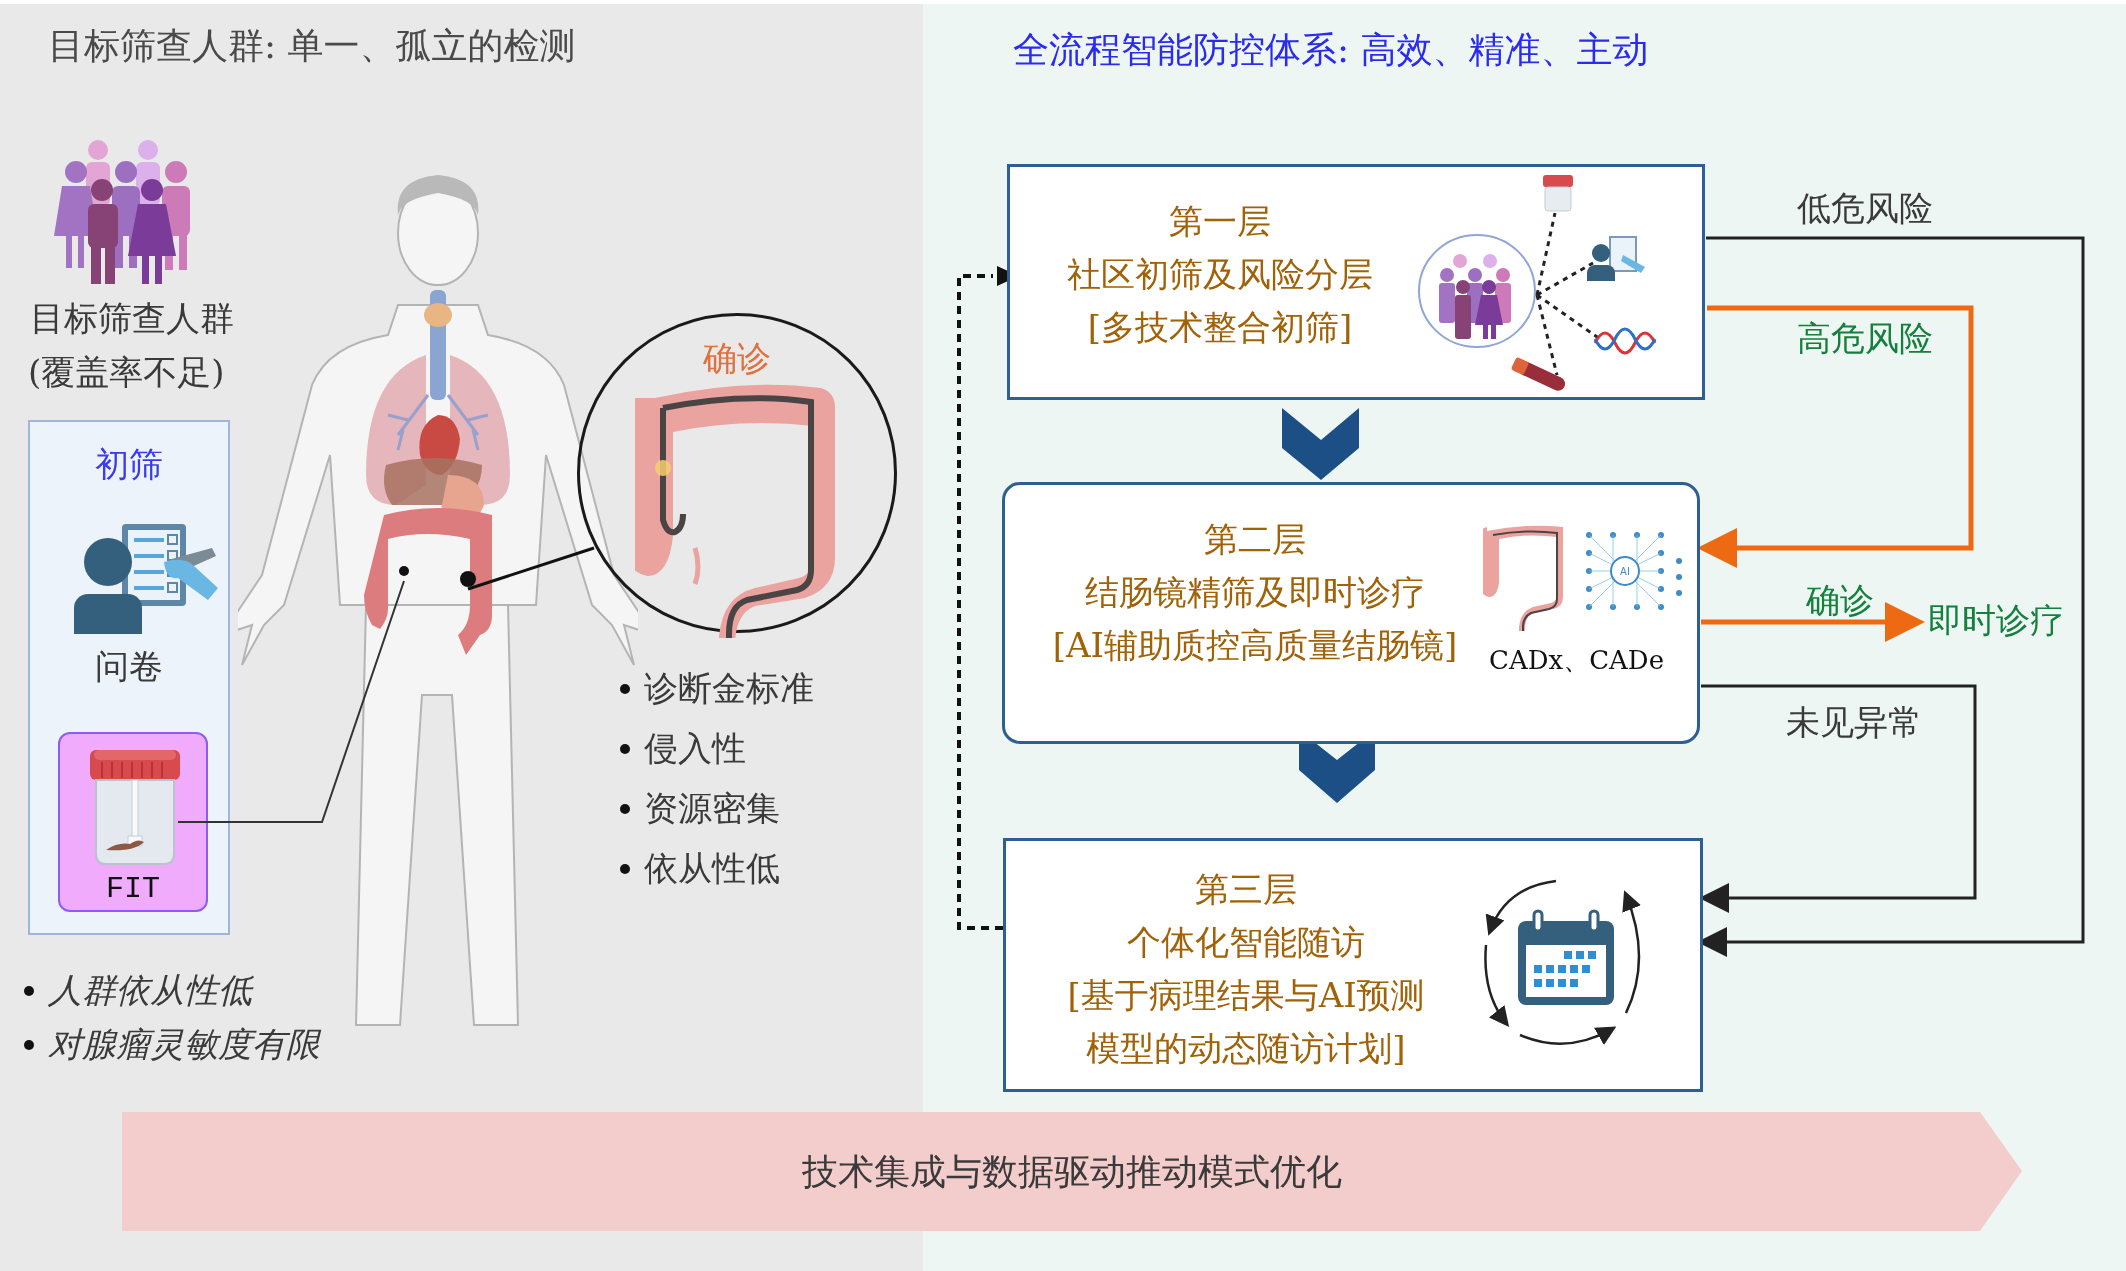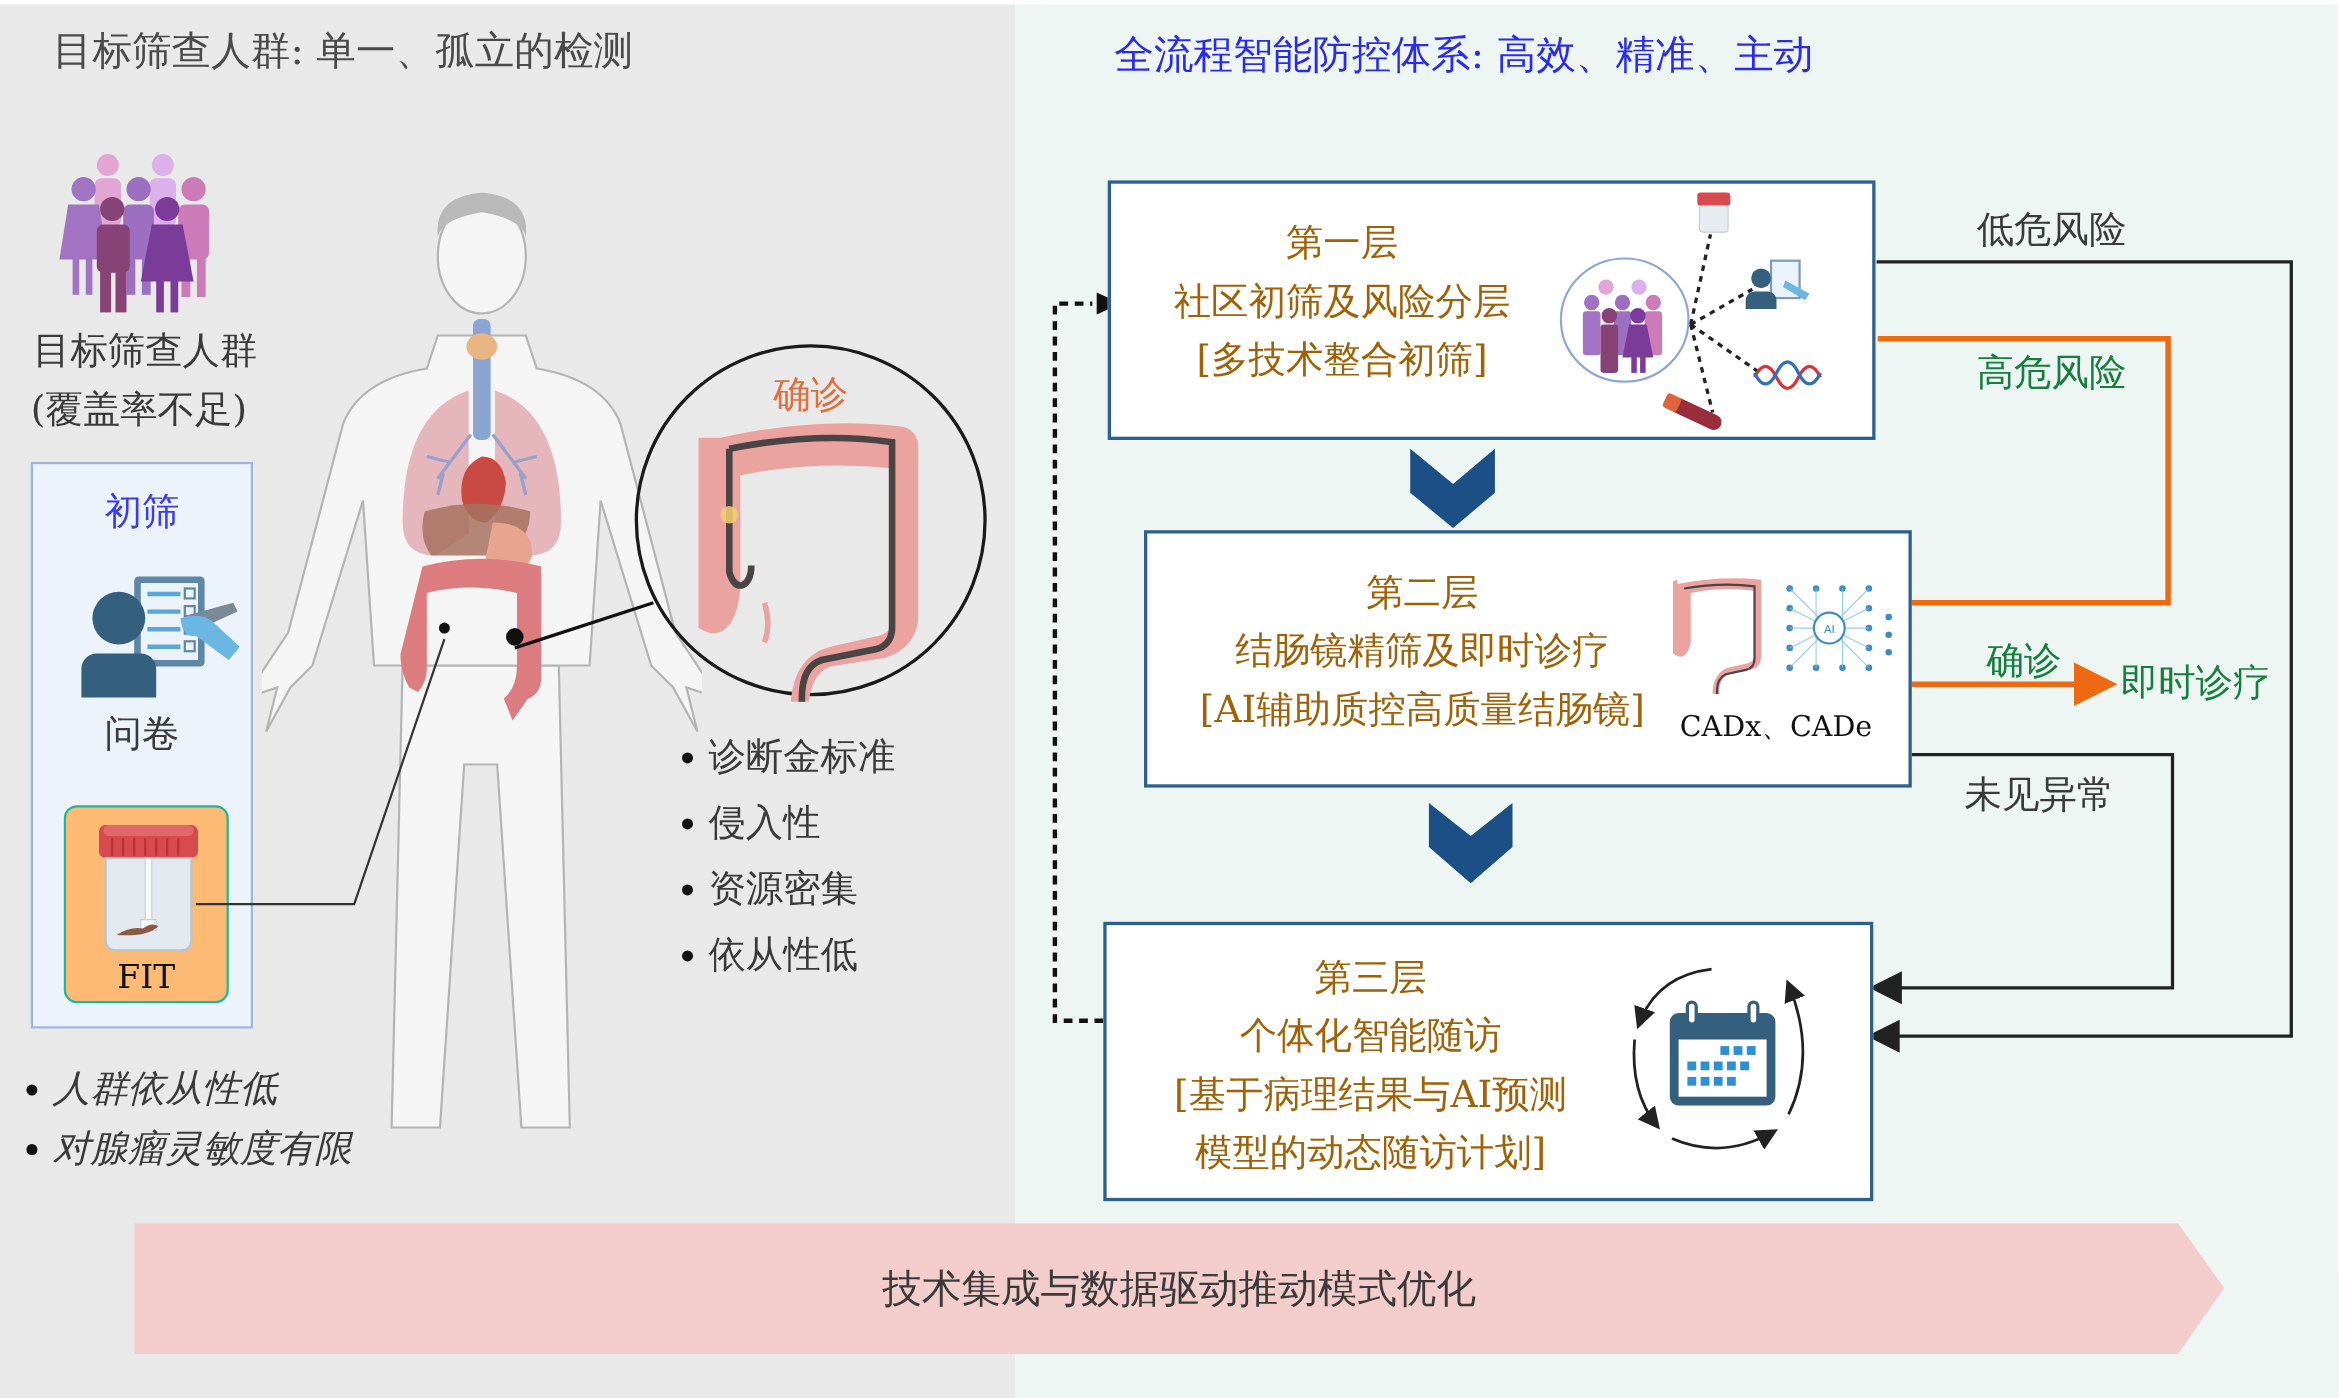--- a/index.html
+++ b/index.html
@@ -10,21 +10,21 @@
   .panel-right { position: absolute; left: 923px; top: 4px; width: 1203px; height: 1267px; background: #eef6f4; }
 
   .abs { position: absolute; }
   .title-left { left: 48px; top: 22px; font-size: 36px; color: #4a4a4a; white-space: nowrap; }
   .title-right { left: 1013px; top: 26px; font-size: 36px; color: #2b2bf0; white-space: nowrap; }
 
   .txt { font-size: 34px; color: #3a3a3a; white-space: nowrap; }
 
   .screen-box { left: 28px; top: 420px; width: 202px; height: 515px; background: #edf3fb; border: 2px solid #9fb6dc; }
   .screen-title { left: 0; width: 198px; top: 20px; font-size: 34px; color: #3a3aee; text-align: center; }
-  .fit-box { left: 28px; top: 310px; width: 150px; height: 180px; border: 2px solid #14b8a6; border-radius: 12px; background: #fdba74; }
+  .fit-box { left: 28px; top: 310px; width: 150px; height: 180px; border: 2px solid #8b5cf6; border-radius: 12px; background: #f0abfc; font-family: Liberation Mono, monospace; }
   .fit-label { position: absolute; left: 0; width: 146px; bottom: 4px; text-align: center; font-size: 30px; color: #111; }
 
   ul.bullets { list-style: none; }
   ul.bullets li { position: relative; padding-left: 28px; line-height: 60px; font-size: 34px; color: #3a3a3a; white-space: nowrap; }
   ul.bullets li::before { content: ""; position: absolute; left: 4px; top: 26px; width: 10px; height: 10px; border-radius: 50%; background: #111; }
   ul.bullets.tight li { line-height: 54px; font-style: italic; }
   ul.bullets.tight li::before { top: 23px; }
 
   .layer-box { background: #ffffff; border: 3px solid #2d5f93; }
   .layer-text { position: absolute; text-align: center; font-size: 34px; line-height: 53px; color: #a16207; white-space: nowrap; }
@@ -257,21 +257,21 @@
       <path d="M190 172 q10 -20 20 0 t20 0 t20 0" fill="none" stroke="#d8343a" stroke-width="3"></path>
       <path d="M190 168 q10 20 20 0 t20 0 t20 0" fill="none" stroke="#2f6fc4" stroke-width="3"></path>
       <g transform="rotate(25 140 210)">
           <rect x="110" y="200" width="50" height="14" rx="7" fill="#9a2d3a"></rect>
           <rect x="104" y="200" width="14" height="14" rx="3" fill="#e0643a"></rect>
         </g>
     </svg>
   </div>
 </div>
 
-<div class="abs layer-box" style="left:1040px; top:482px; width:698px; height:234px;">
+<div class="abs layer-box" style="left:1002px; top:482px; width:698px; height:262px;border-radius:18px;">
   <div class="layer-text" style="left:0; width:500px; top:28px;">第二层</div>
   <div class="layer-text" style="left:0; width:500px; top:81px;">结肠镜精筛及即时诊疗</div>
   <div class="layer-text" style="left:0; width:500px; top:134px;">[AI辅助质控高质量结肠镜]</div>
   <div class="abs" style="left:478px; top:36px;">
     <svg width="200" height="110" viewBox="0 0 200 110">
       <path d="M4 10 q40 -8 76 -4 v70 q0 10 -10 12 l-20 4 q-8 4 -8 16 v12 h-6 v-14 q2 -16 14 -20 l18 -4 q6 -2 6 -8 v-58 q-30 -4 -58 2 v44 q-2 14 -10 14 q-10 -2 -10 -16 v-46 q0 -6 8 -8 z" fill="#eba3a0"></path>
       <path d="M10 14 q34 -6 64 -2 v66 q0 8 -8 10 l-18 4 q-8 4 -8 14 v16" fill="none" stroke="#4a4444" stroke-width="2"></path>
       <g fill="#3d8cc7">
         <circle cx="106" cy="14" r="3"></circle>
           <circle cx="130" cy="14" r="3"></circle>

